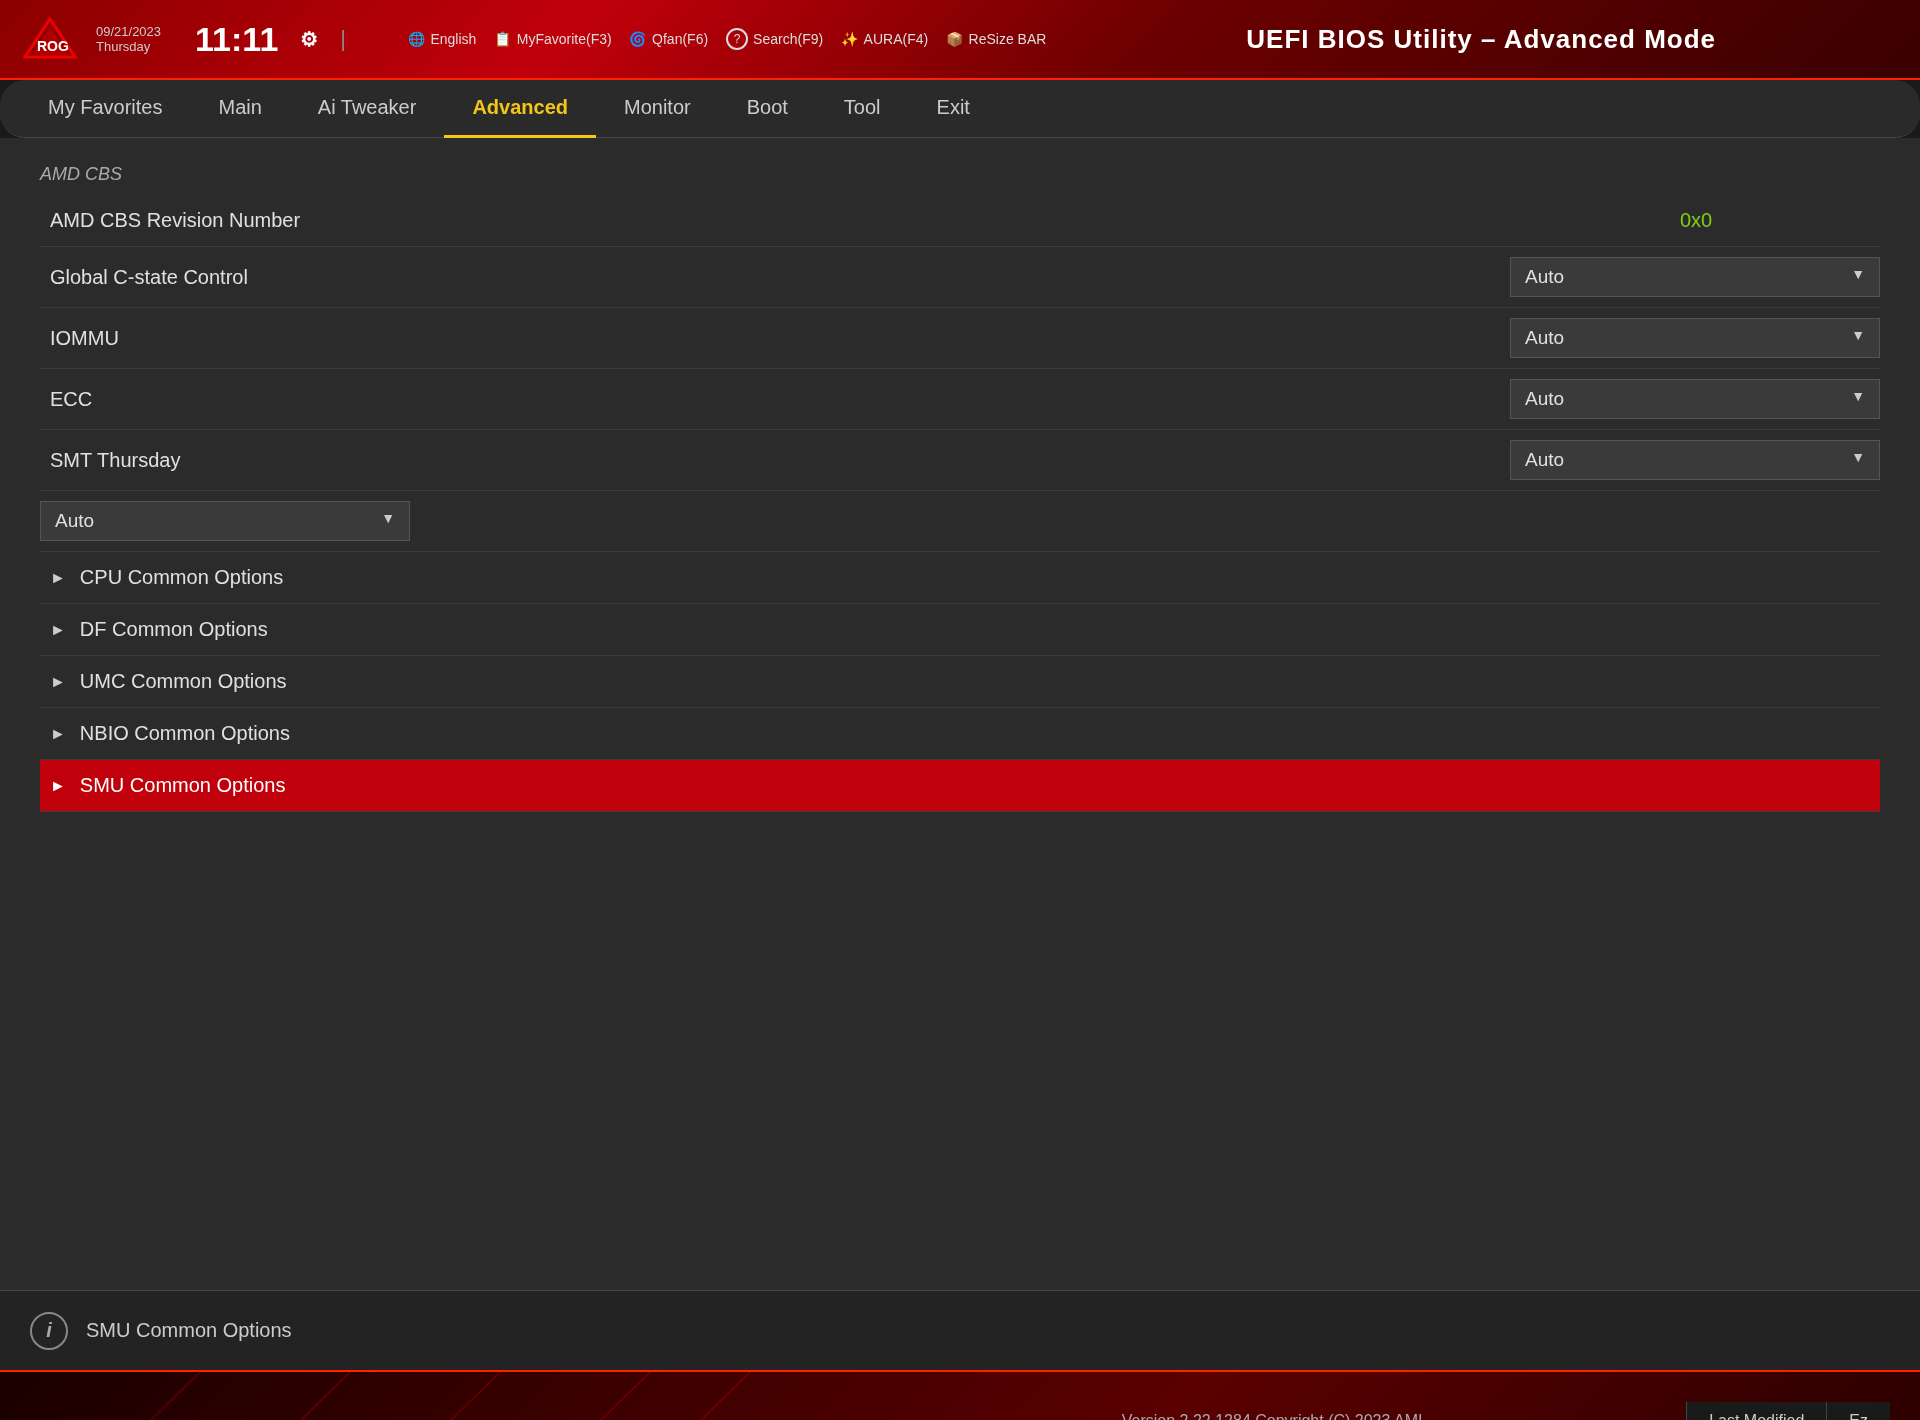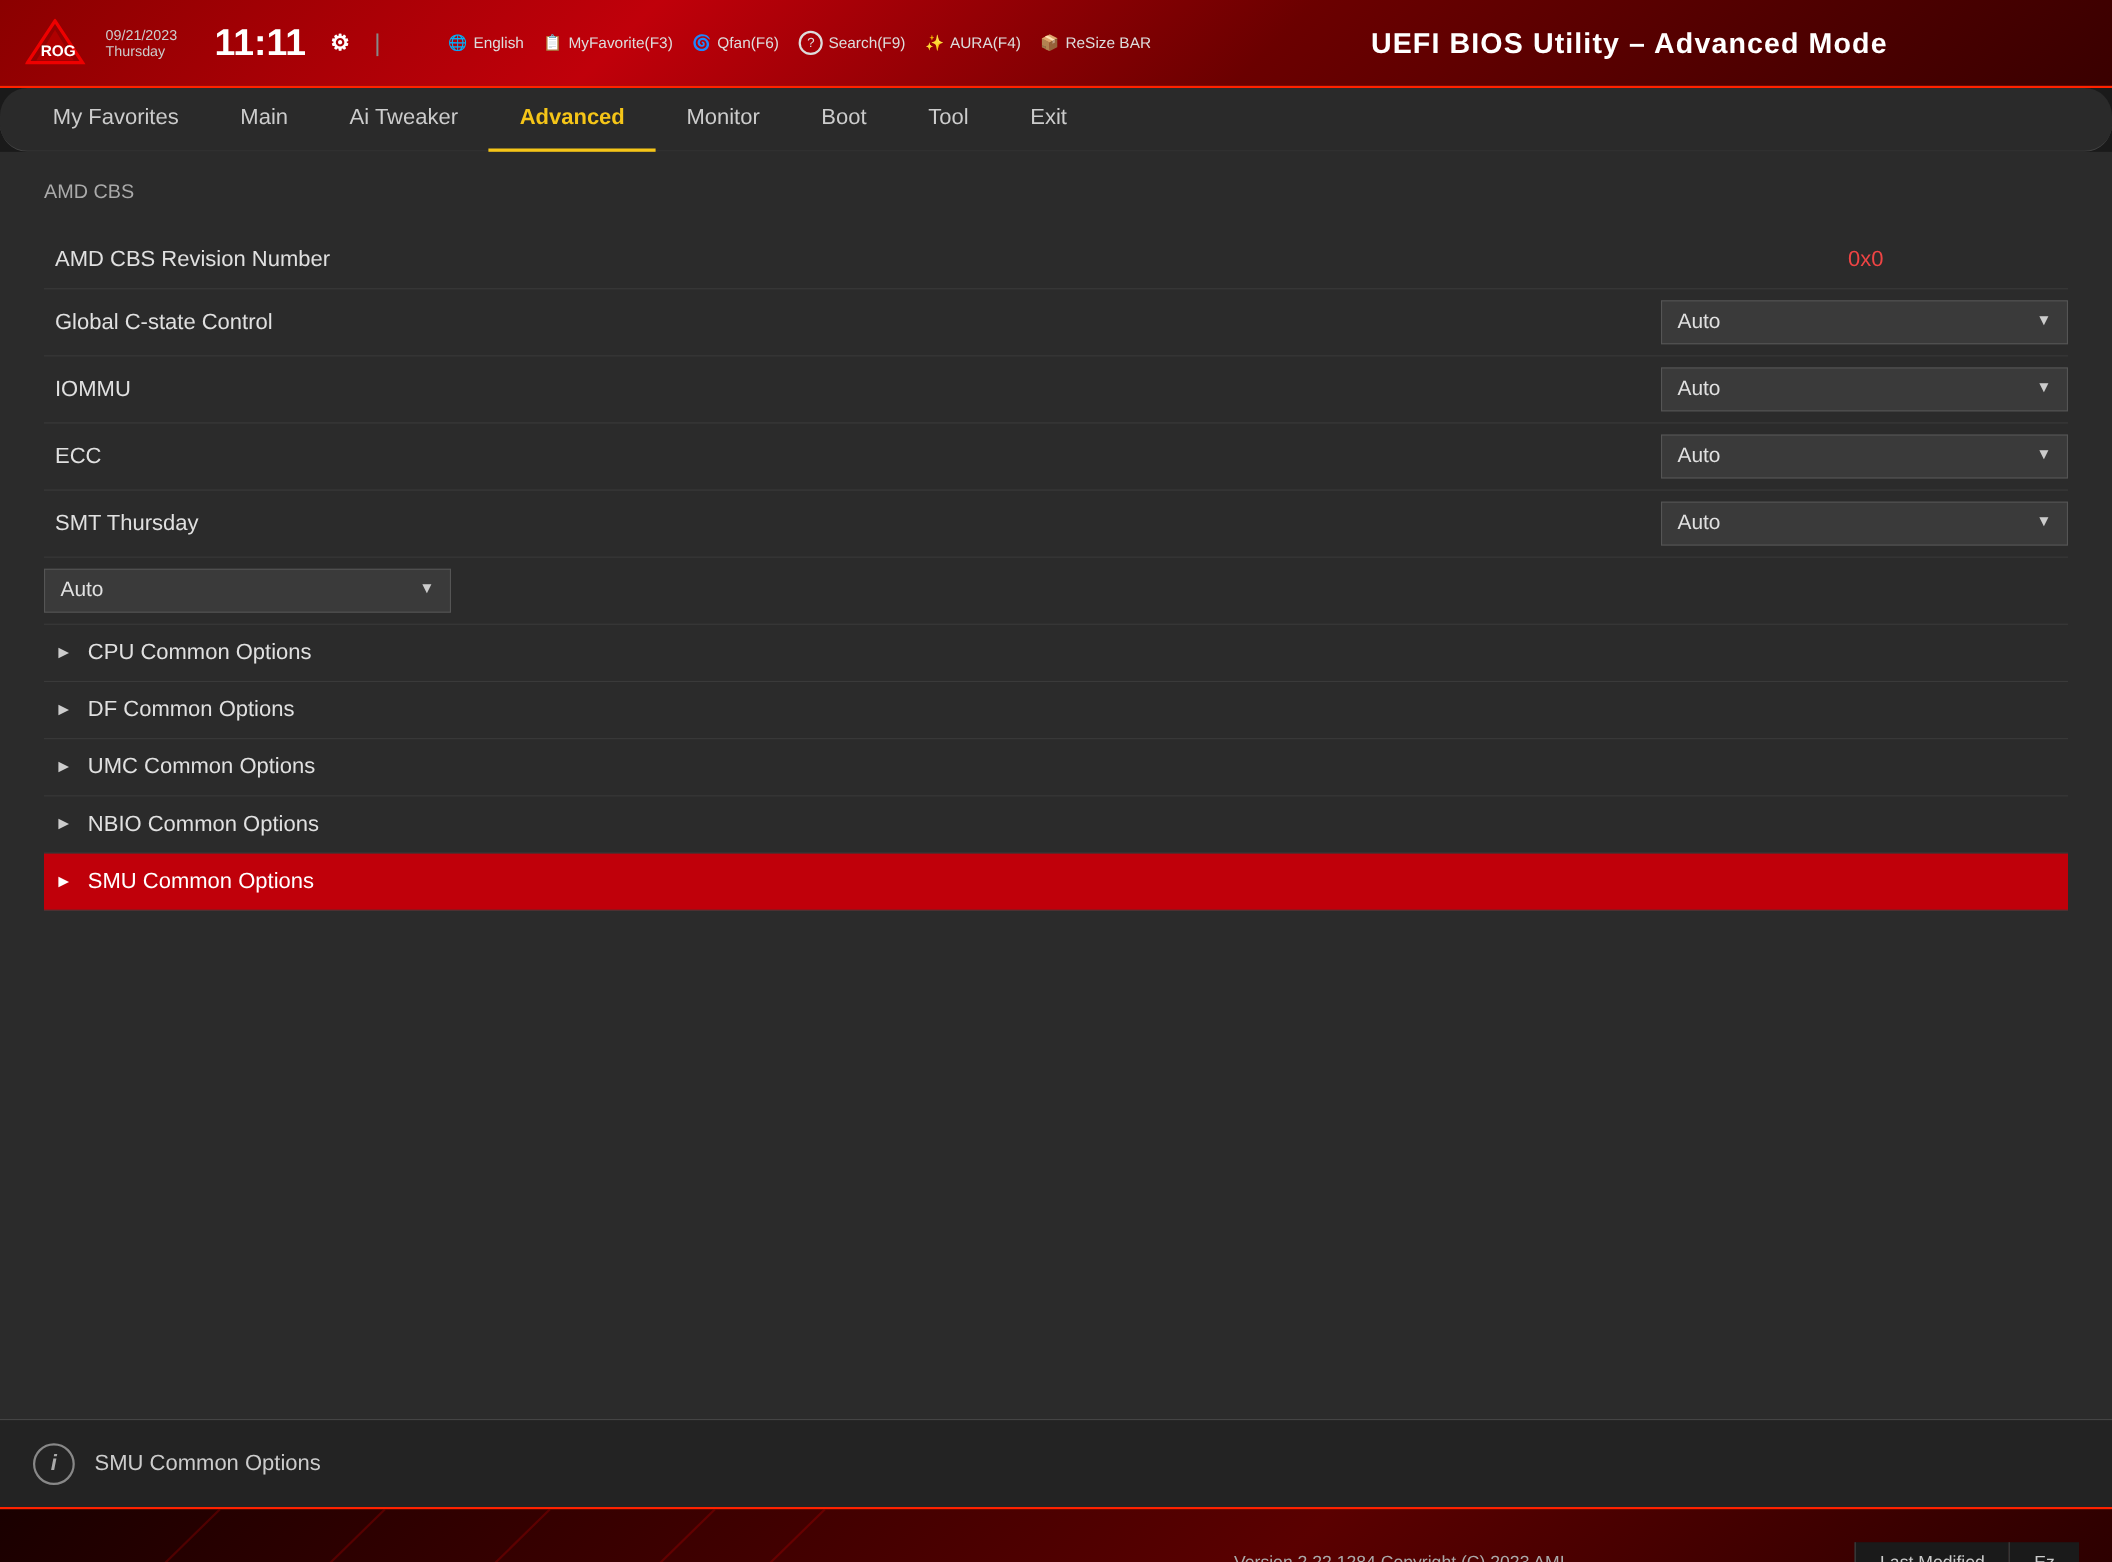--- a/index.html
+++ b/index.html
@@ -139,41 +139,42 @@
       background: #2b2b2b;
       min-height: calc(1420px - 80px - 58px - 80px - 50px);
       padding: 20px 40px;
       display: flex;
       flex-direction: column;
     }
 
     .section-label {
       color: #aaa;
       font-size: 18px;
-      margin-bottom: 20px;
+      margin-bottom: 4px;
       padding: 6px 0;
+      font-style: italic;
     }
 
     .setting-row {
       display: flex;
       align-items: center;
       padding: 10px 0;
       border-bottom: 1px solid #3a3a3a;
       min-height: 52px;
     }
 
     .setting-label {
       color: #e0e0e0;
       font-size: 20px;
       flex: 1;
       padding-left: 10px;
     }
 
     .setting-value {
-      color: #ef4444;
+      color: #84cc16;
       font-size: 20px;
       min-width: 200px;
       text-align: left;
       padding-right: 20px;
     }
 
     .setting-dropdown {
       width: 370px;
       background: #3a3a3a;
       border: 1px solid #555;

